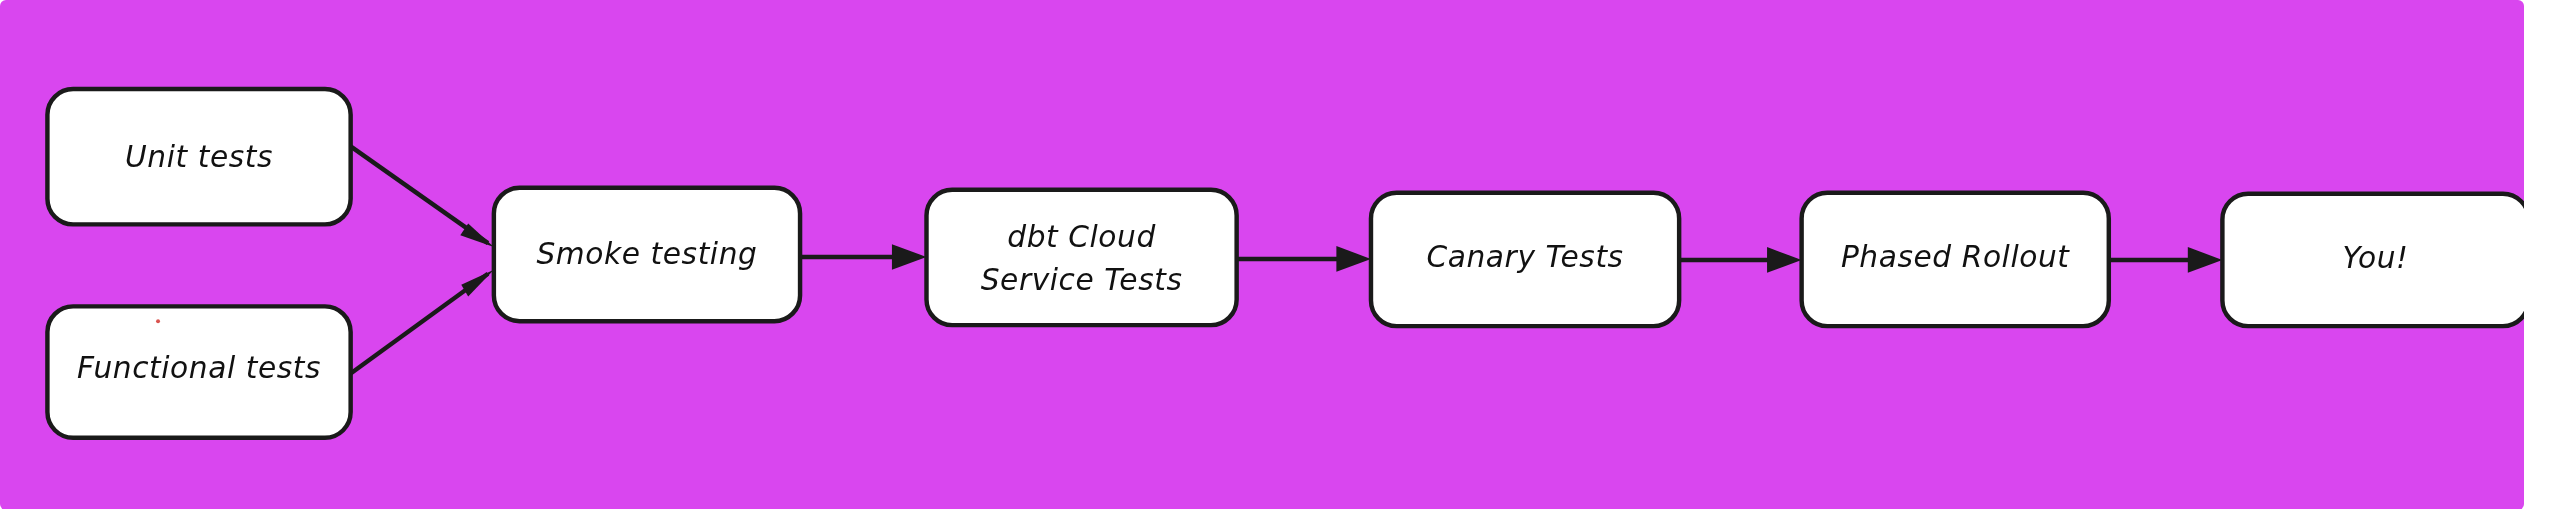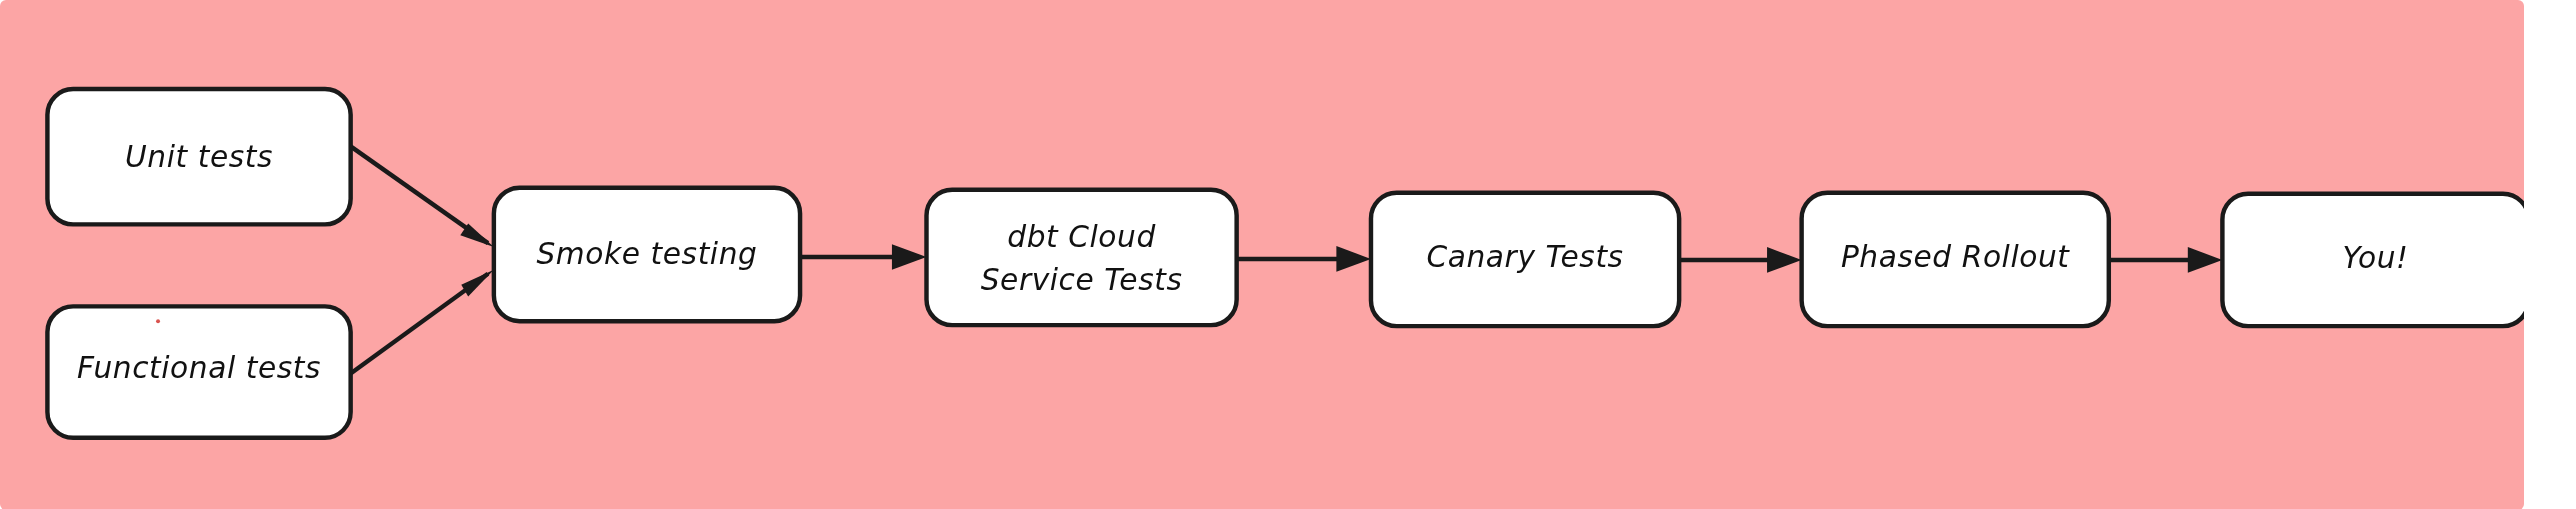--- a/index.html
+++ b/index.html
@@ -8,21 +8,21 @@
     padding: 0;
     background: #ffffff;
   }
   body {
     font-family: "DejaVu Sans", sans-serif;
   }
   #canvas {
     position: relative;
     width: 2524px;
     height: 510px;
-    background: #fca5a5;
+    background: #d946ef;
     overflow: hidden;
     border-radius: 6px;
   }
   #flow-svg {
     position: absolute;
     left: 0;
     top: 0;
     width: 2576px;
     height: 510px;
   }

